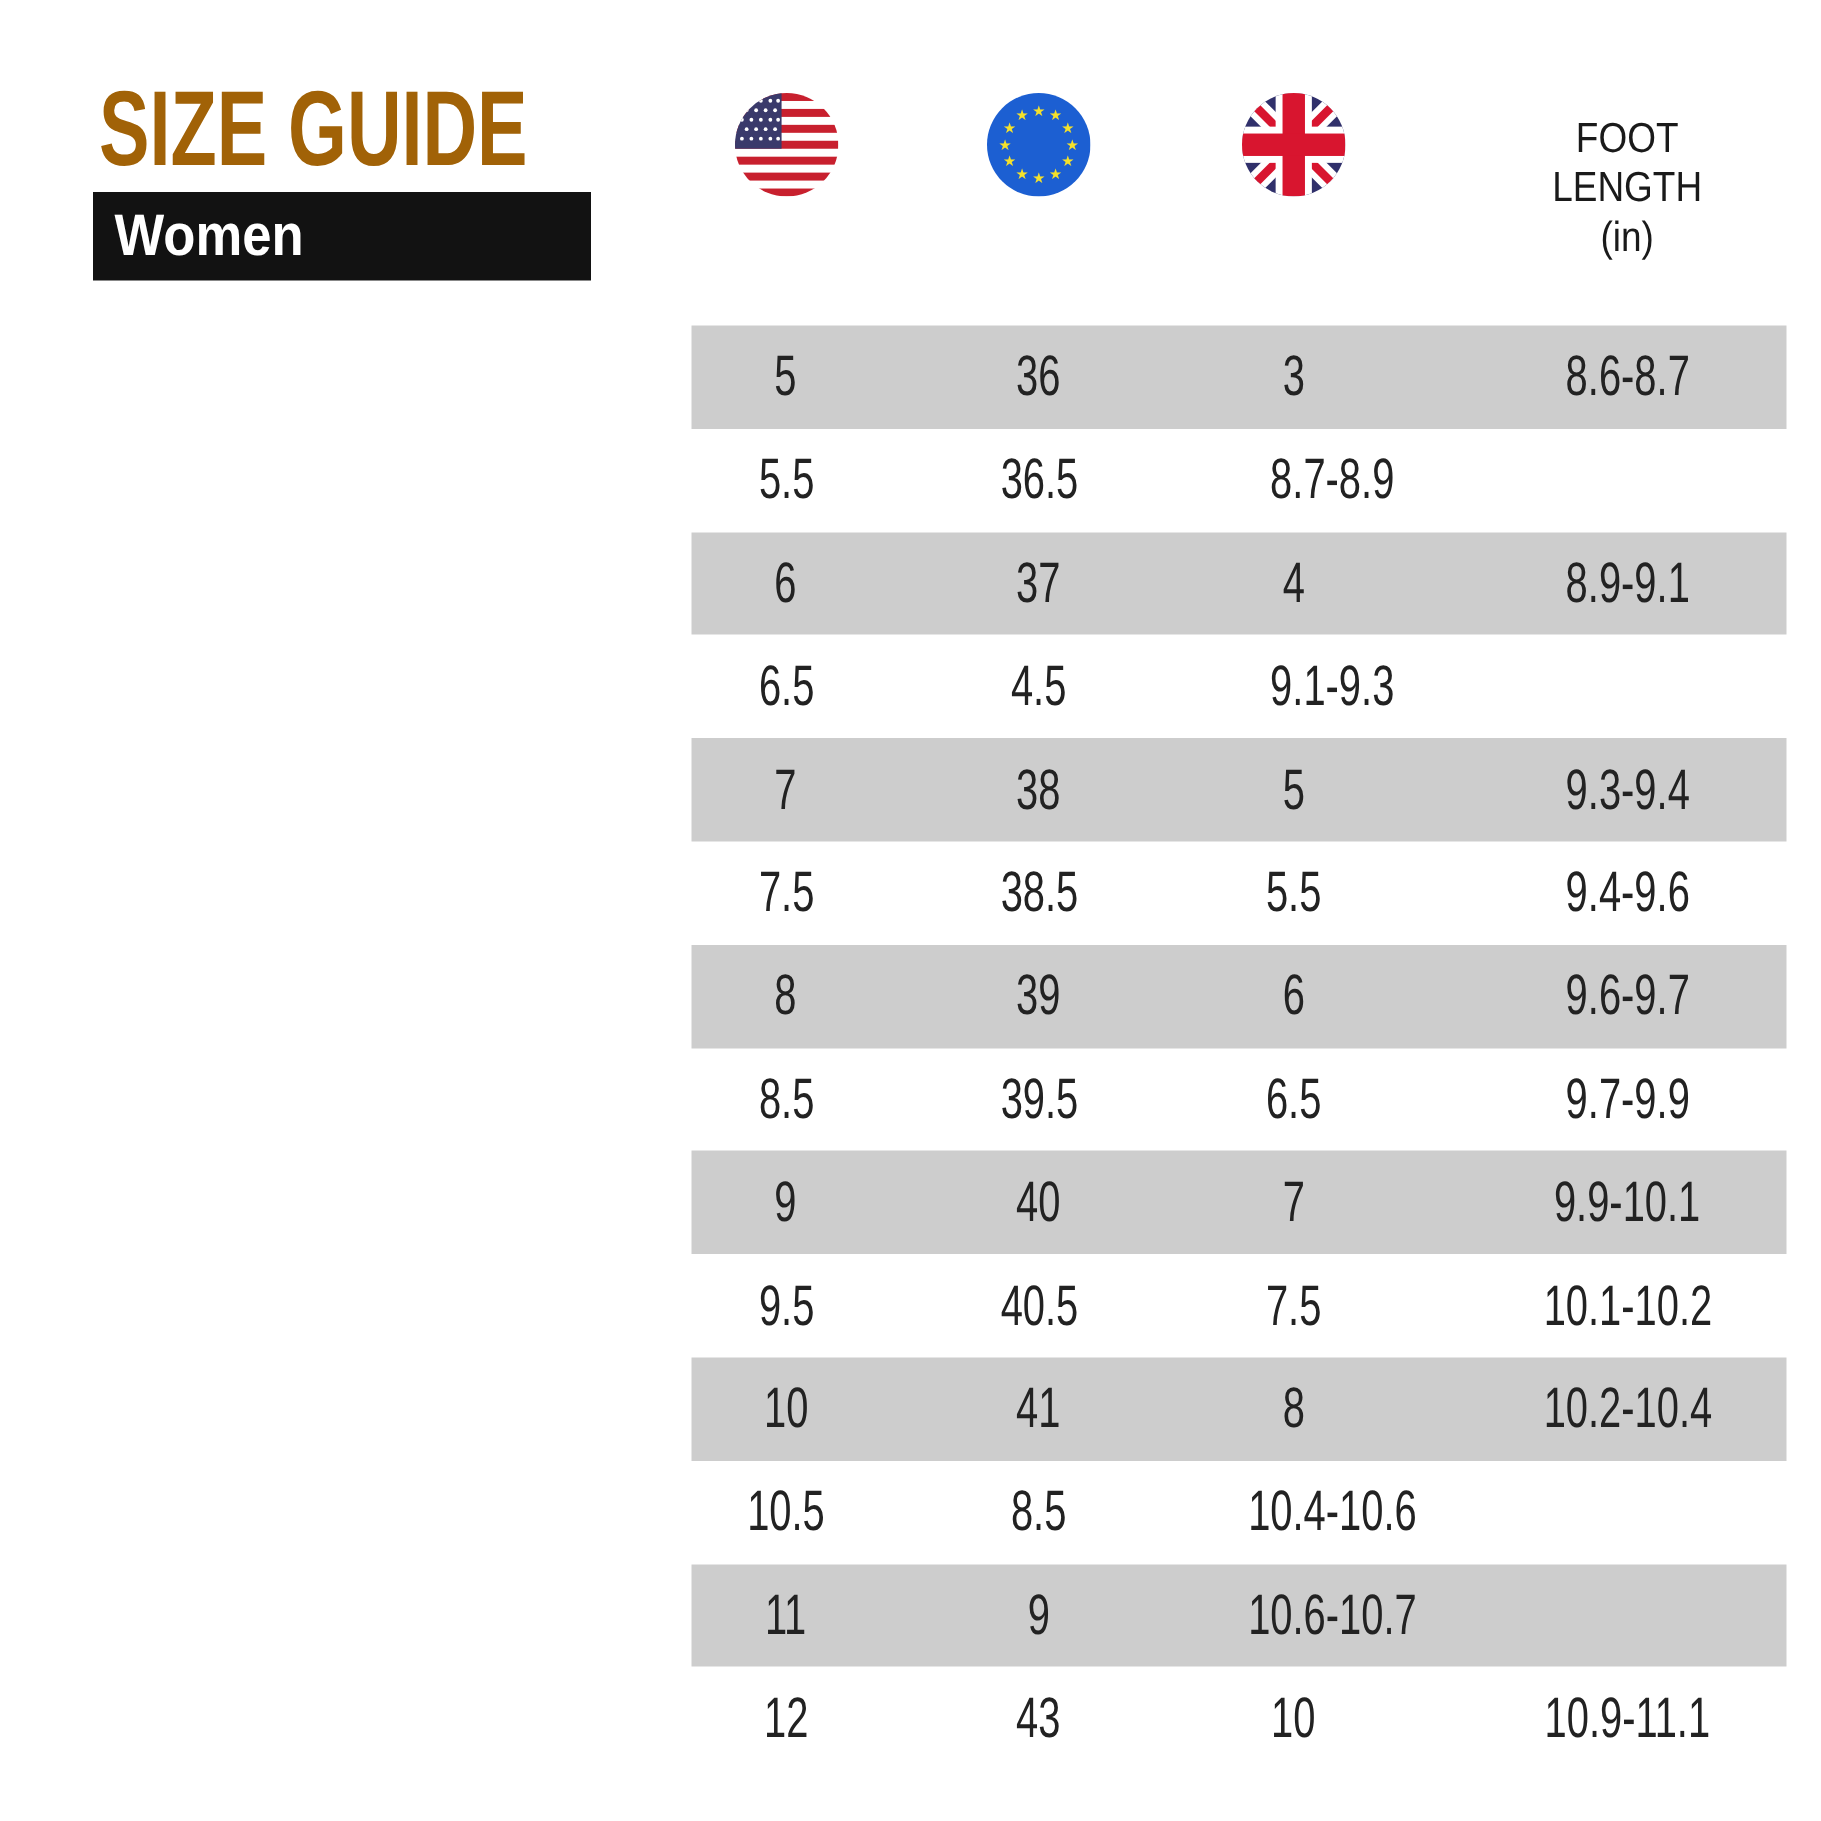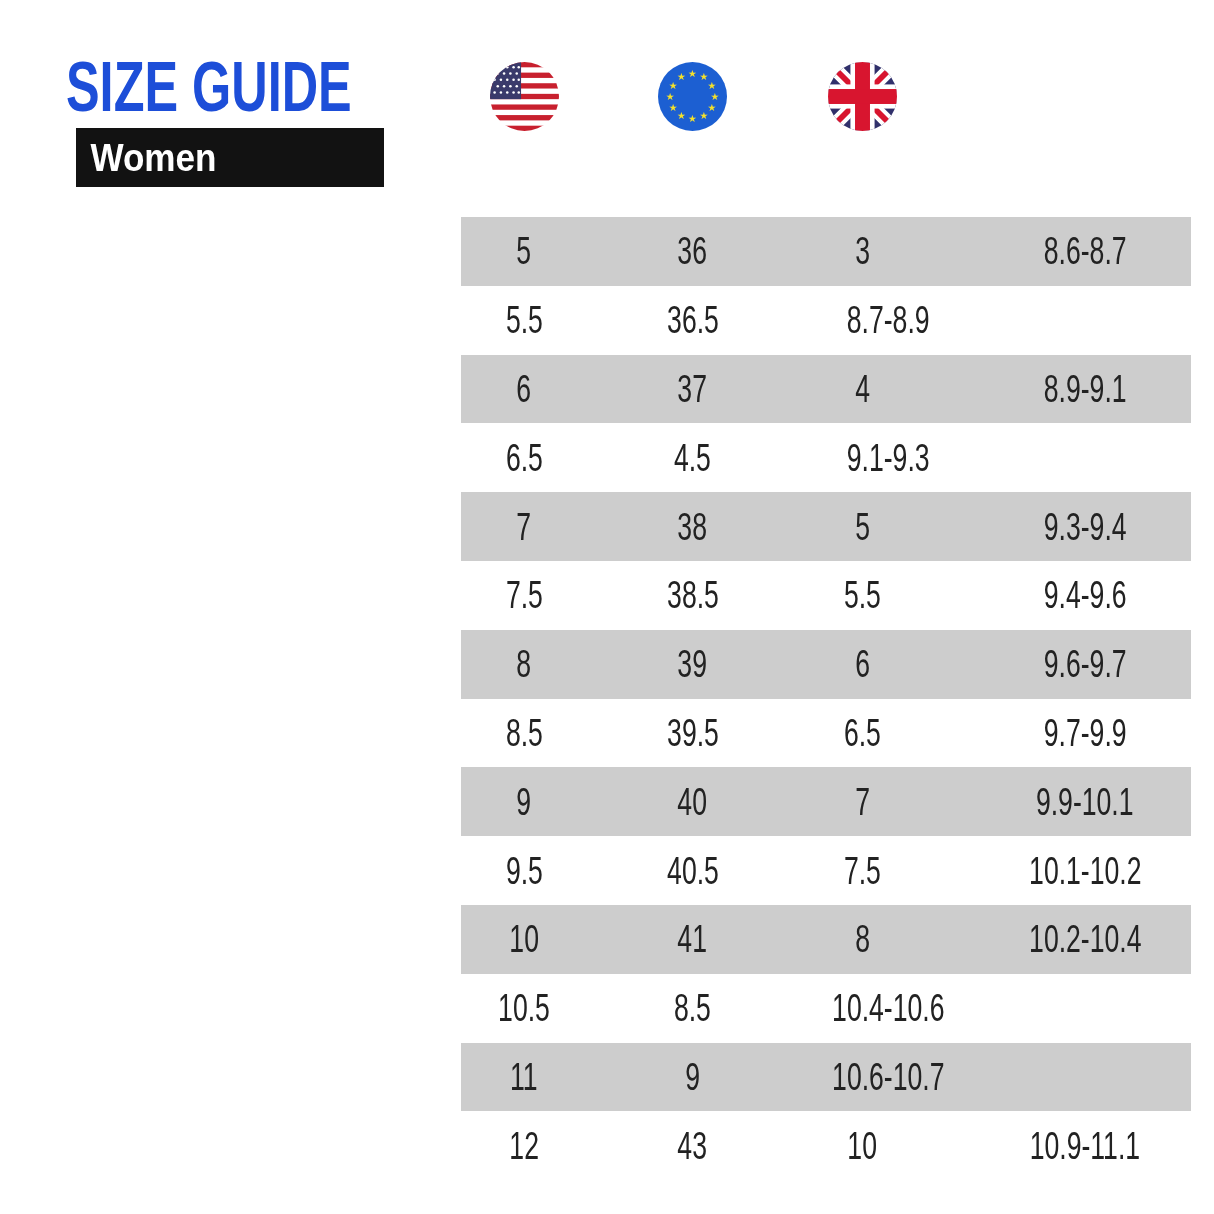--- a/index.html
+++ b/index.html
@@ -12,28 +12,28 @@
   body{
     background:#ffffff;
     font-family:"Liberation Sans", sans-serif;
     position:relative;
     overflow:hidden;
   }
   
   .page-title{
     position:absolute;left:66px;top:51px;
     font-size:71px;font-weight:700;line-height:1;
-    color:#1d4ed8;letter-spacing:0px;white-space:nowrap;
+    color:#a16207;letter-spacing:0px;white-space:nowrap;
   }
   .condense-title{
     display:inline-block;transform:scaleX(0.71);transform-origin:left center;
   }
   .gender-badge{
-    position:absolute;left:76px;top:128px;
-    width:308px;height:59px;
+    position:absolute;left:62px;top:128px;
+    width:332px;height:59px;
     background:var(--badge);
     display:flex;align-items:center;text-align:center;
   }
   .gender-badge .txt{
     color:#ffffff;font-size:39px;font-weight:700;line-height:1;
     padding-left:16px;display:inline-block;
     transform:scaleX(0.9);transform-origin:left center;white-space:nowrap;
   }
   
   .hdr-grid,.row{
@@ -156,20 +156,27 @@
         <path d="M0,0 L60,60 M60,0 L0,60" stroke="#ffffff" stroke-width="12"></path>
         <path d="M0,0 L60,60 M60,0 L0,60" stroke="#d8152f" stroke-width="5"></path>
         <rect x="19.5" y="0" width="21" height="60" fill="#ffffff"></rect>
         <rect x="0" y="19.5" width="60" height="21" fill="#ffffff"></rect>
         <rect x="23.5" y="0" width="13" height="60" fill="#d8152f"></rect>
         <rect x="0" y="23.5" width="60" height="13" fill="#d8152f"></rect>
       </g>
     </svg>
   </div>
 
+  <div class="hcell foot-cell">
+    <div class="foot-label">
+      <div>FOOT</div>
+      <div>LENGTH</div>
+      <div>(in)</div>
+    </div>
+  </div>
 </div>
 
 <div class="tbl-body">
     <div class="row shaded">
     <div class="cell">
         <span class="num">5</span>
       </div>
     <div class="cell">
         <span class="num">36</span>
       </div>

